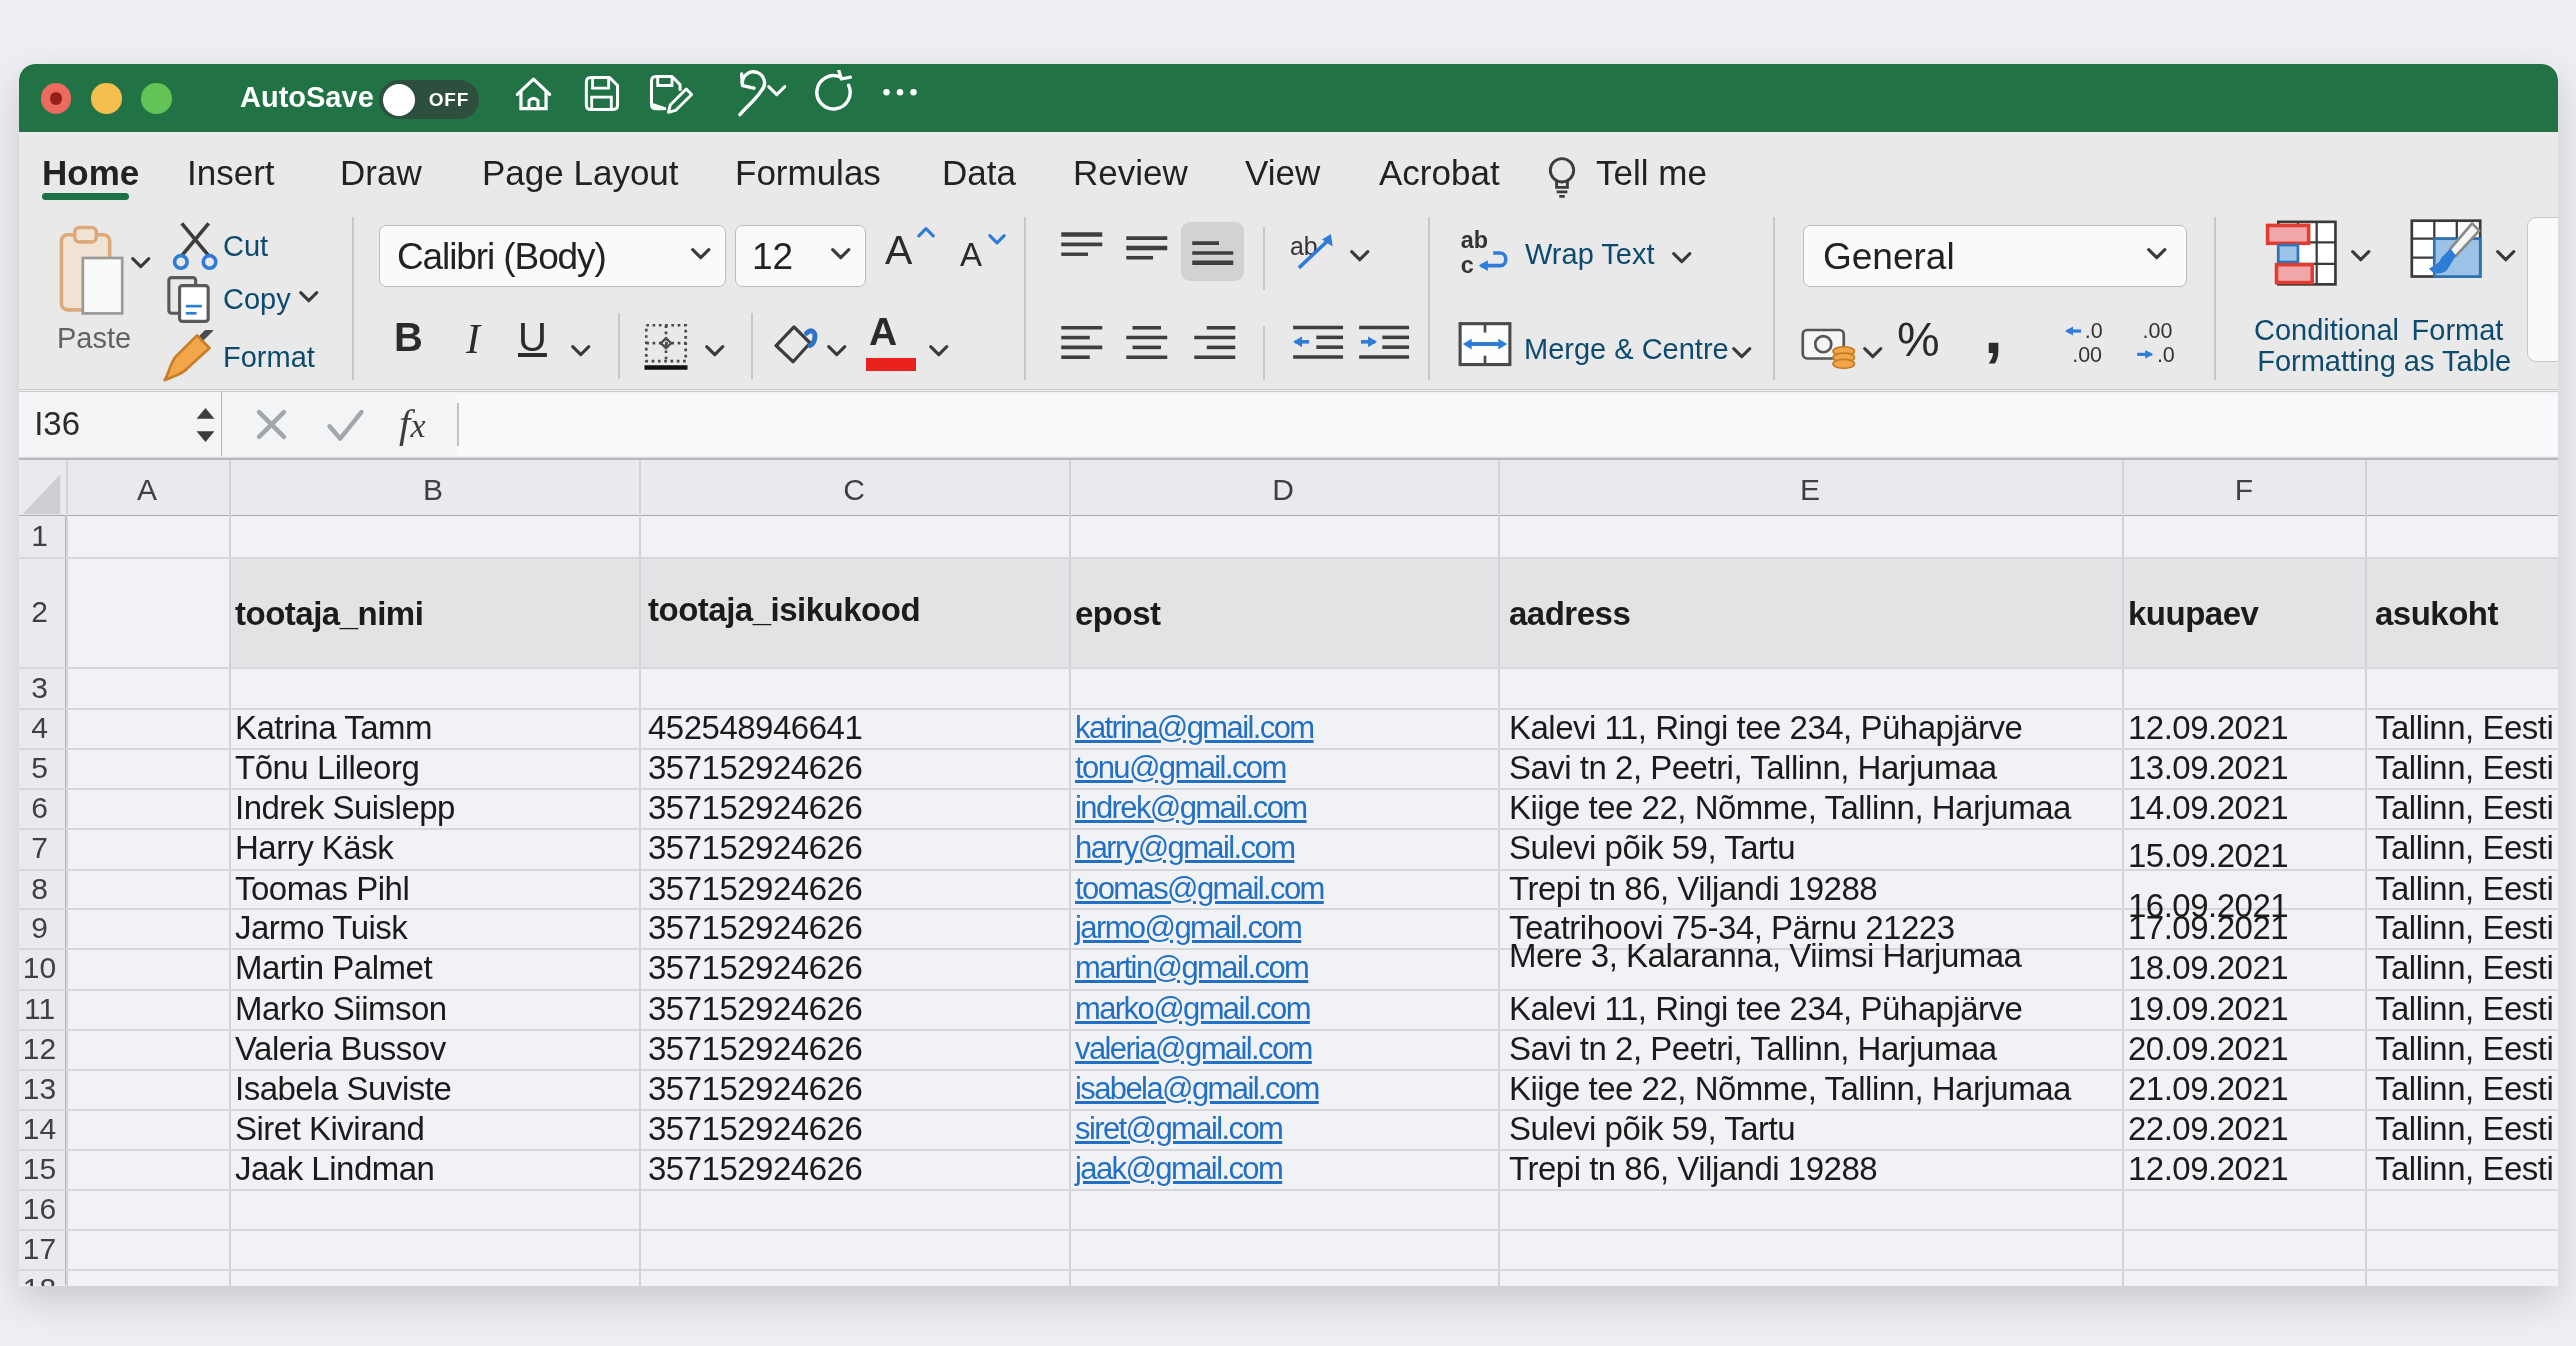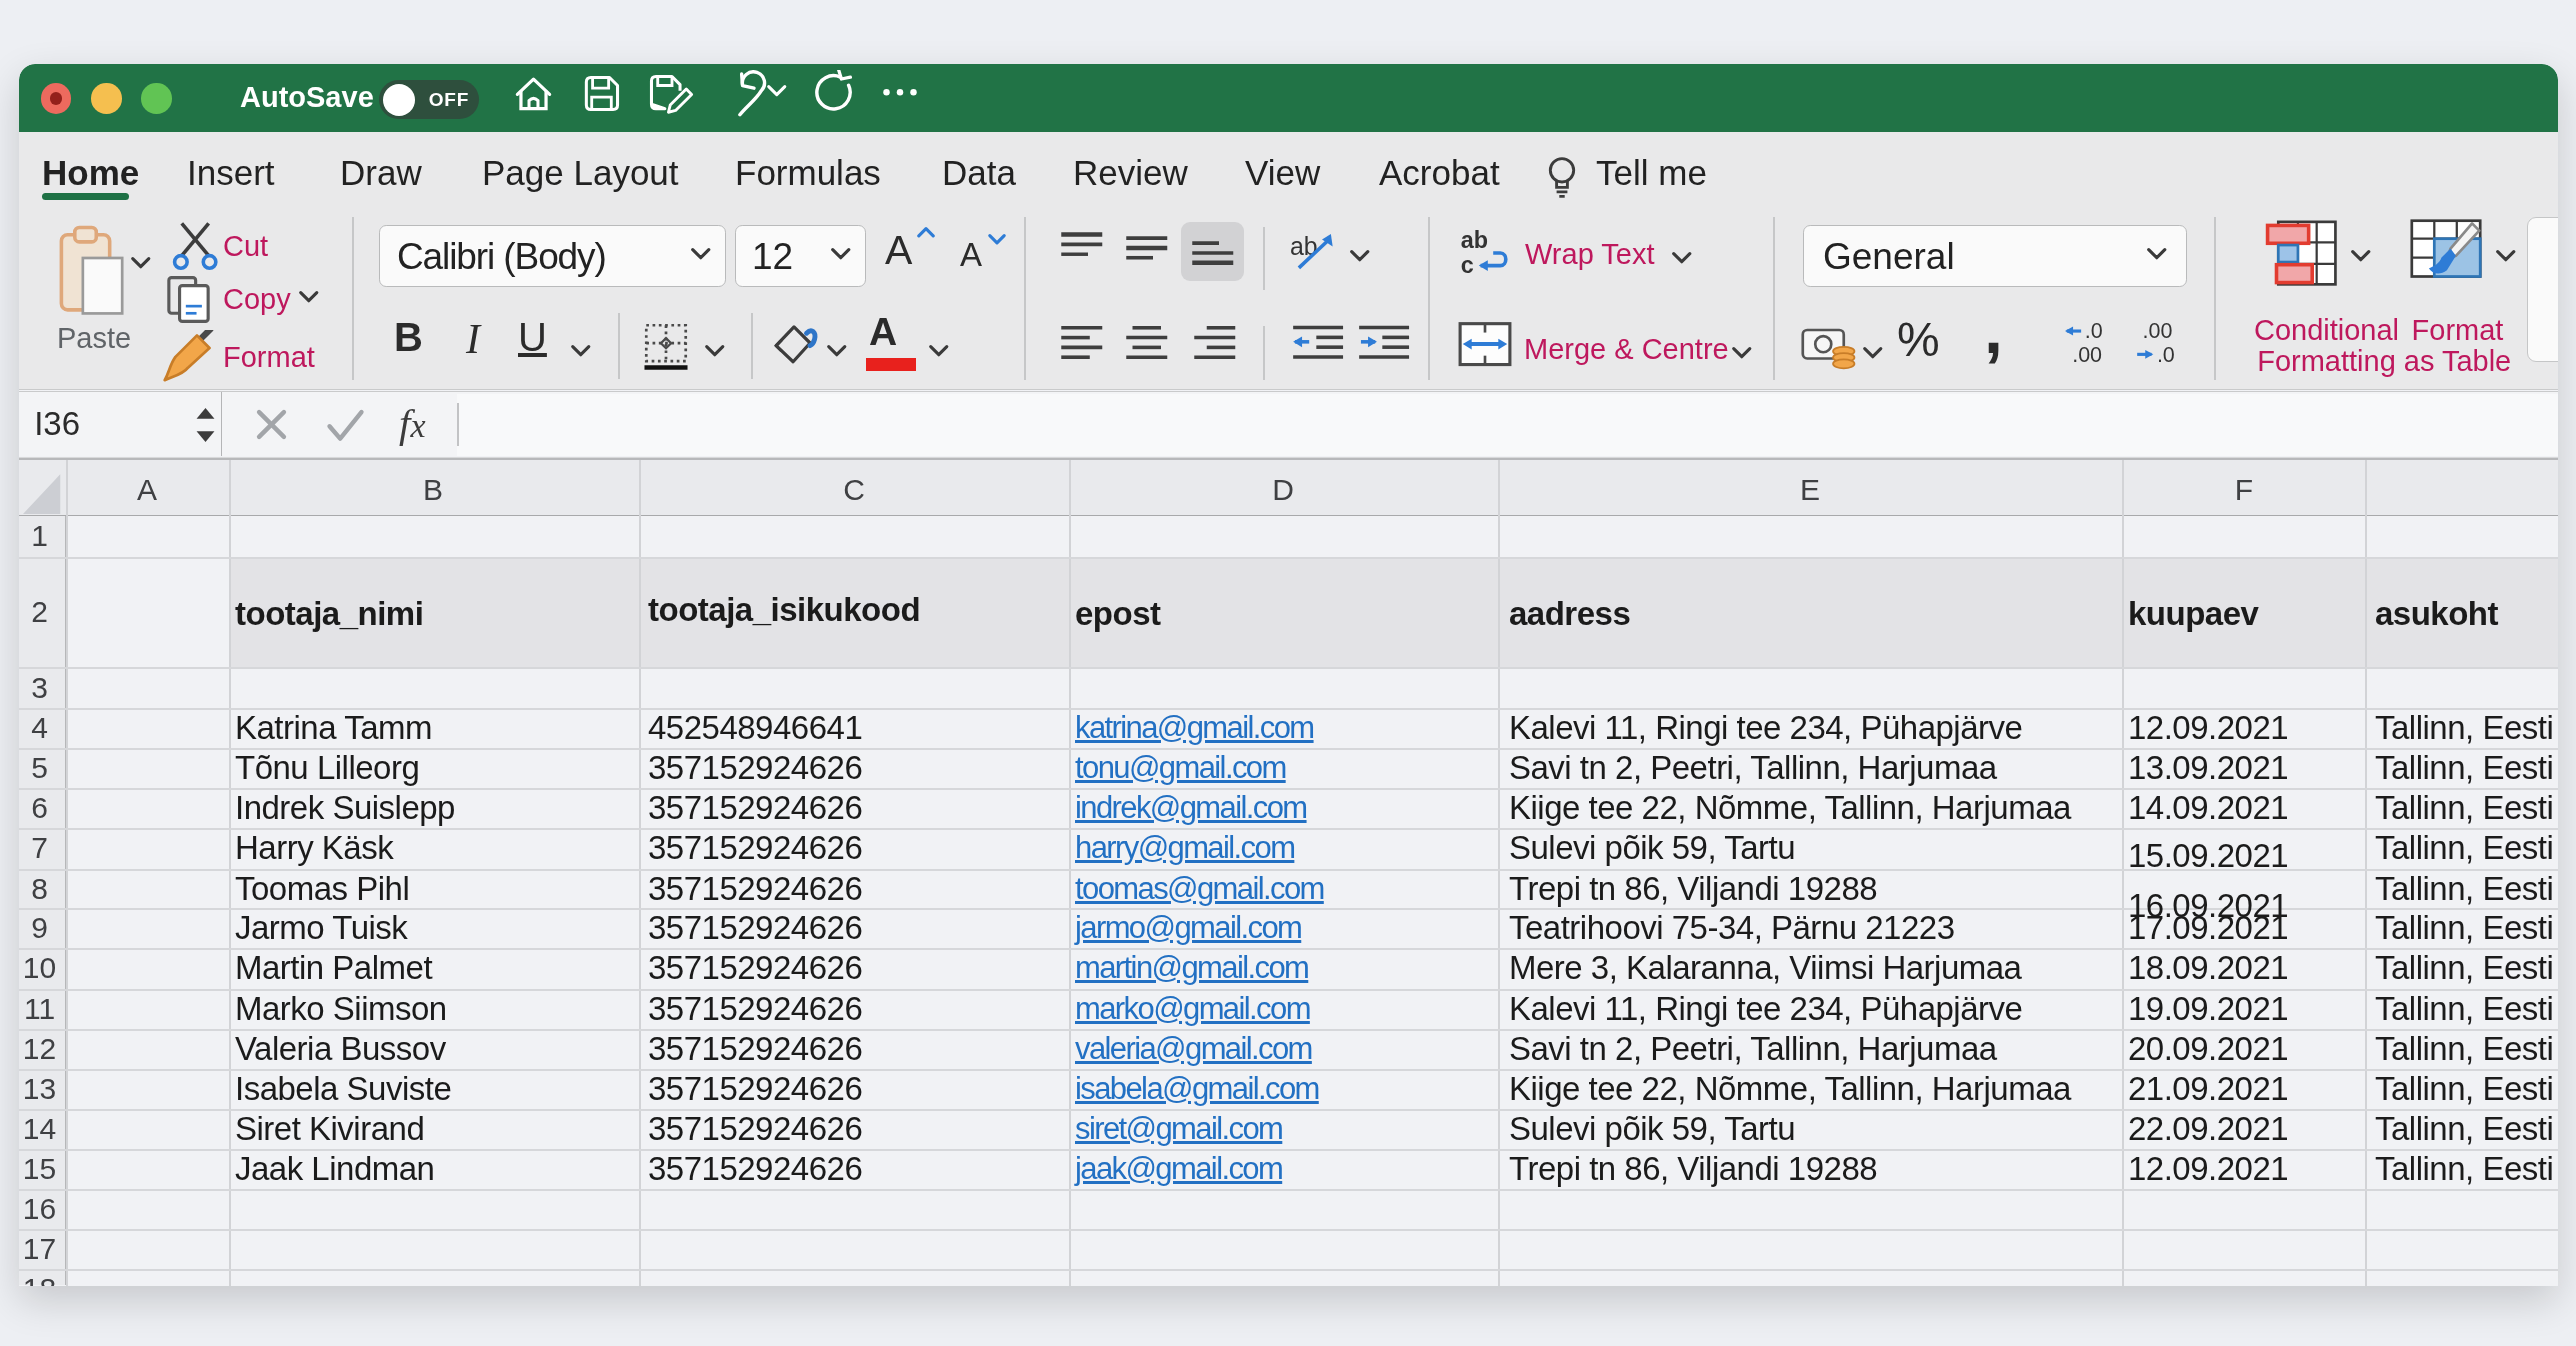--- a/index.html
+++ b/index.html
@@ -19,21 +19,21 @@
   #toggle .knob { position:absolute; left:3.6px; top:3.6px; width:32px; height:32px; border-radius:50%; background:#fff; }
   #toggle .off { position:absolute; left:43px; top:0; width:54px; height:39px; line-height:39px; color:#fff; font-size:19px; font-weight:700; letter-spacing:0.9px; text-align:center; }
   
   #tabs { position:absolute; left:0; top:68px; width:2539px; height:72px; background:#e9e9ea; }
   .tab { position:absolute; top:0; height:72px; line-height:82px; font-size:35px; color:#222; }
   .tab.sel { font-weight:700; }
   #homeline { position:absolute; left:23px; top:129px; width:87px; height:7.2px; border-radius:3.6px; background:#1e7145; }
   
   #ribbon { position:absolute; left:0; top:140px; width:2539px; height:186px; background:#e9e9ea; border-bottom:1.8px solid #c9cacb; }
   .vsep { position:absolute; width:1.8px; background:#c6c7c8; }
-  .rlabel { position:absolute; font-size:29px; color:#be185d; height:39px; line-height:39px; white-space:nowrap; }
+  .rlabel { position:absolute; font-size:29px; color:#0c4a6e; height:39px; line-height:39px; white-space:nowrap; }
   .box { position:absolute; background:#fafafa; border:1.8px solid #b9babb; border-radius:7.2px; }
   
   #fbar { position:absolute; left:0; top:327px; width:2539px; height:65px; background:#f3f4f6; border-top:1.8px solid #c9cacb; }
   #fbar .nbox { position:absolute; left:0; top:0; width:203px; height:64px; border-right:1.8px solid #b4b5b7; }
   #fbar .nb-text { position:absolute; left:15.2px; top:0; height:64px; line-height:64px; font-size:33px; color:#2b2b2b; }
   #fbsep { position:absolute; left:0; top:393px; width:2539px; height:3.6px; background:#b7b8ba; border-top:0.9px solid #d8d9da; }
   
   #grid { position:absolute; left:0; top:396px; width:2539px; height:826px; background:#f1f2f5; }
   .colhdr { position:absolute; left:0; top:0; width:2539px; height:56px; background:#e9eaed; border-bottom:1.8px solid #a8a9ab; }
   .chl { position:absolute; top:0; height:56px; line-height:59px; text-align:center; font-size:30px; color:#3f4043; }
@@ -459,21 +459,21 @@
 <div class="cell" style="left:2356px;top:409px;height:40px;line-height:40px;">Tallinn, Eesti</div>
 <div class="cell" style="left:216px;top:448px;height:40px;line-height:40px;">Jarmo Tuisk</div>
 <div class="cell" style="left:629px;top:448px;height:40px;line-height:40px;">357152924626</div>
 <div class="cell email" style="left:1056px;top:448px;height:40px;line-height:40px;">jarmo@gmail.com</div>
 <div class="cell" style="left:1490px;top:448px;height:40px;line-height:40px;">Teatrihoovi 75-34, Pärnu 21223</div>
 <div class="cell" style="left:2109px;top:448px;height:40px;line-height:40px;">17.09.2021</div>
 <div class="cell" style="left:2356px;top:448px;height:40px;line-height:40px;">Tallinn, Eesti</div>
 <div class="cell" style="left:216px;top:488px;height:40px;line-height:40px;">Martin Palmet</div>
 <div class="cell" style="left:629px;top:488px;height:40px;line-height:40px;">357152924626</div>
 <div class="cell email" style="left:1056px;top:488px;height:40px;line-height:40px;">martin@gmail.com</div>
-<div class="cell" style="left:1490px;top:488px;height:40px;line-height:40px;">Mere 3, Kalaranna, Viimsi Harjumaa</div>
+<div class="cell" style="left:1490px;top:476px;height:40px;line-height:40px;">Mere 3, Kalaranna, Viimsi Harjumaa</div>
 <div class="cell" style="left:2109px;top:488px;height:58px;line-height:40px;">18.09.2021</div>
 <div class="cell" style="left:2356px;top:488px;height:40px;line-height:40px;">Tallinn, Eesti</div>
 <div class="cell" style="left:216px;top:529px;height:40px;line-height:40px;">Marko Siimson</div>
 <div class="cell" style="left:629px;top:529px;height:40px;line-height:40px;">357152924626</div>
 <div class="cell email" style="left:1056px;top:529px;height:40px;line-height:40px;">marko@gmail.com</div>
 <div class="cell" style="left:1490px;top:529px;height:40px;line-height:40px;">Kalevi 11, Ringi tee 234, Pühapjärve</div>
 <div class="cell" style="left:2109px;top:529px;height:40px;line-height:40px;">19.09.2021</div>
 <div class="cell" style="left:2356px;top:529px;height:40px;line-height:40px;">Tallinn, Eesti</div>
 <div class="cell" style="left:216px;top:569px;height:40px;line-height:40px;">Valeria Bussov</div>
 <div class="cell" style="left:629px;top:569px;height:40px;line-height:40px;">357152924626</div>

